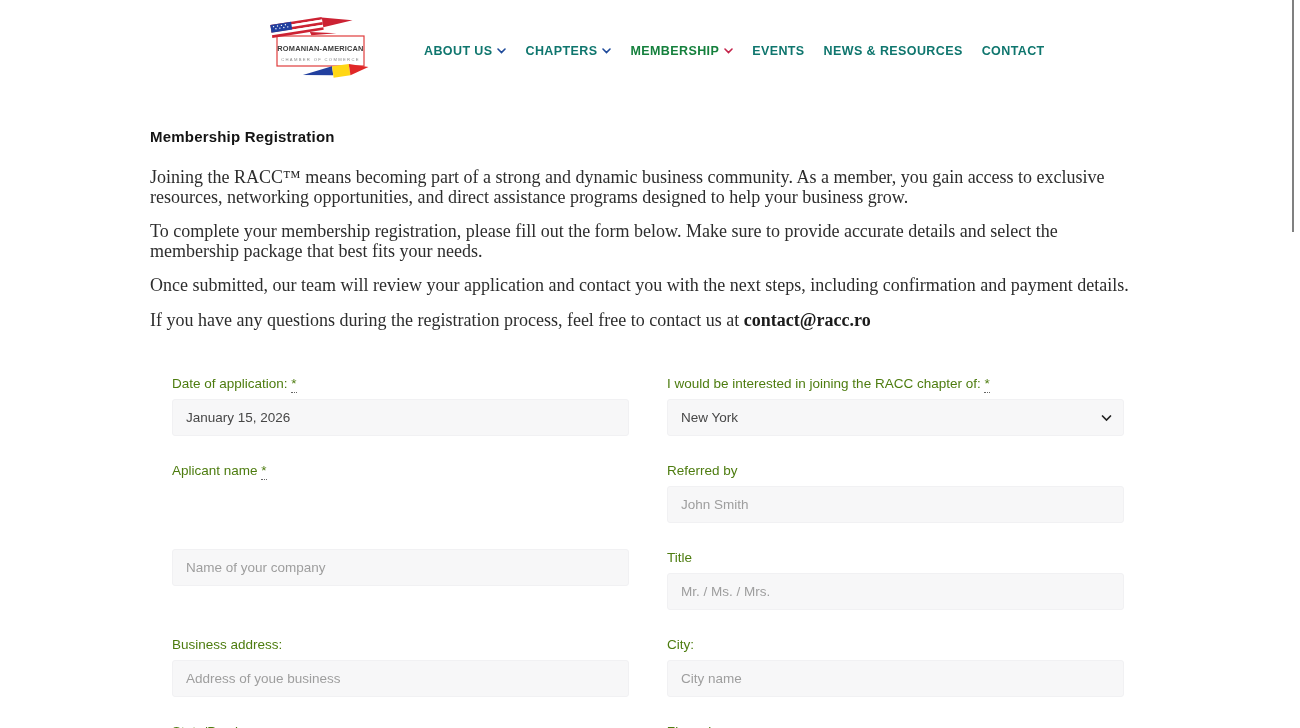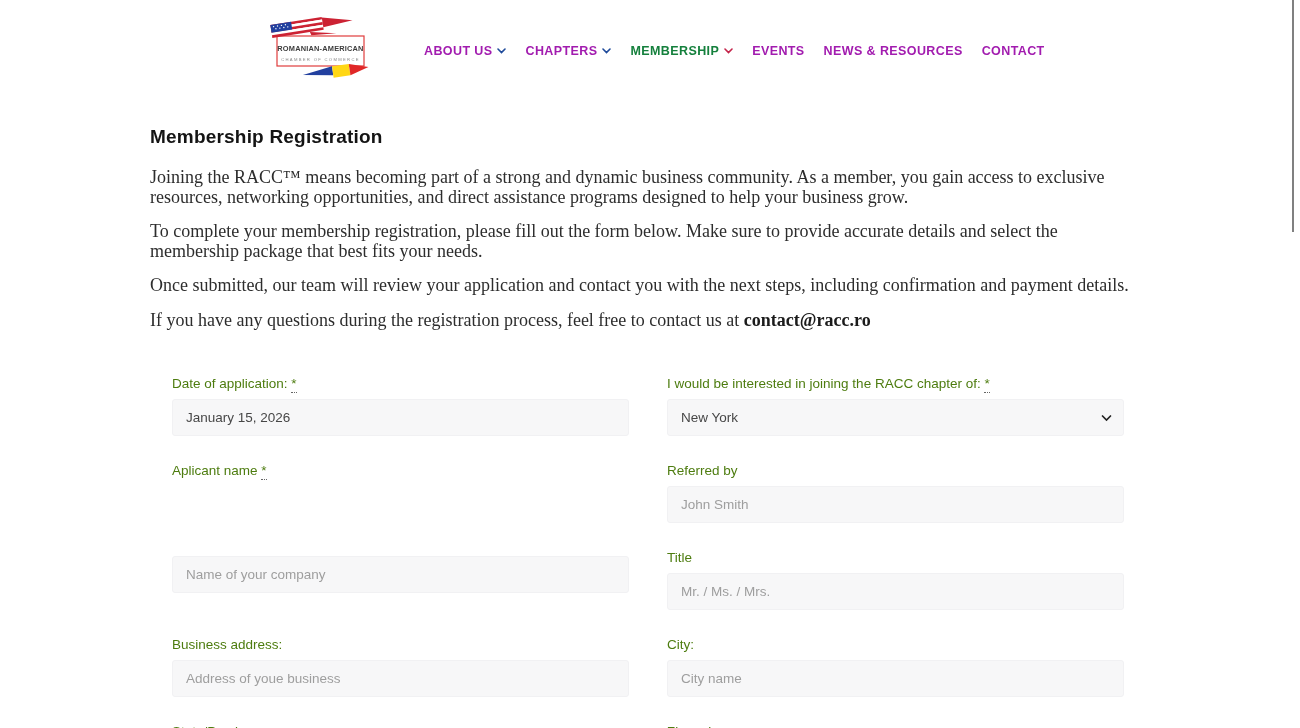--- a/index.html
+++ b/index.html
@@ -5,37 +5,37 @@
   * { margin:0; padding:0; box-sizing:border-box; }
   html,body { background:#ffffff; }
   body { font-family:"Liberation Sans", sans-serif; }
   .page { position:relative; width:1300px; height:728px; overflow:hidden; background:#ffffff; }
 
   
   .site-header { position:relative; height:100px; background:#ffffff; }
   .logo { position:absolute; left:263px; top:13px; width:115px; height:74px; cursor:pointer; }
   .main-nav { position:absolute; left:424px; top:44px; display:flex; align-items:center; gap:19px; }
   .nav-item { display:flex; align-items:center; gap:5px; font-size:12.5px; font-weight:bold;
-              letter-spacing:0.4px; color:#a21caf; cursor:pointer; text-decoration:none; white-space:nowrap; }
+              letter-spacing:0.4px; color:#0f766e; cursor:pointer; text-decoration:none; white-space:nowrap; }
   .nav-item.active { color:#15803d;justify-content:center; }
   .nav-item svg { display:block; }
 
   
   .content { width:982px; margin-left:150px; }
-  h1.page-title { margin-top:27px; font-size:19px; line-height:20px; font-weight:bold; color:#141414; letter-spacing:0.2px; }
+  h1.page-title { margin-top:27px; font-size:15px; line-height:20px; font-weight:bold; color:#141414; letter-spacing:0.2px; }
   .content p { margin-top:15px; font-size:18px; line-height:19.5px; color:#2d2d2d;font-family:Liberation Serif, serif; }
   .content p:first-of-type { margin-top:21px; }
   .content p strong { color:#1b1b1b; }
 
   
   .reg-form { margin-top:45px; margin-left:22px; display:grid;
               grid-template-columns:457px 457px; column-gap:38px; row-gap:26px; }
   .field-group label { display:block; font-size:13.5px; line-height:17px; color:#4d7c0f; margin-bottom:7px; }
   .req { border-bottom:1px dotted #666; padding-bottom:1px; }
-  .field-wrap { position:relative;margin-top:7px; }
+  .field-wrap { position:relative; }
   .field-wrap input, .field-wrap select {
     width:100%; height:37px; background:#f7f7f8; border:1px solid #f1f1f3; border-radius:3px;
     padding:0 13px; font-size:13.5px; color:#474747; font-family:"Liberation Sans", sans-serif;
     outline:none; appearance:none; -webkit-appearance:none;
   }
   .field-wrap input::placeholder { color:#9e9e9e; opacity:1; }
   .select-arrow { position:absolute; right:12px; top:50%; transform:translateY(-50%); pointer-events:none; line-height:0; }
 
   
   .scrollbar-thumb { position:absolute; left:1292px; top:0; width:2px; height:232px; background:#808080; }

